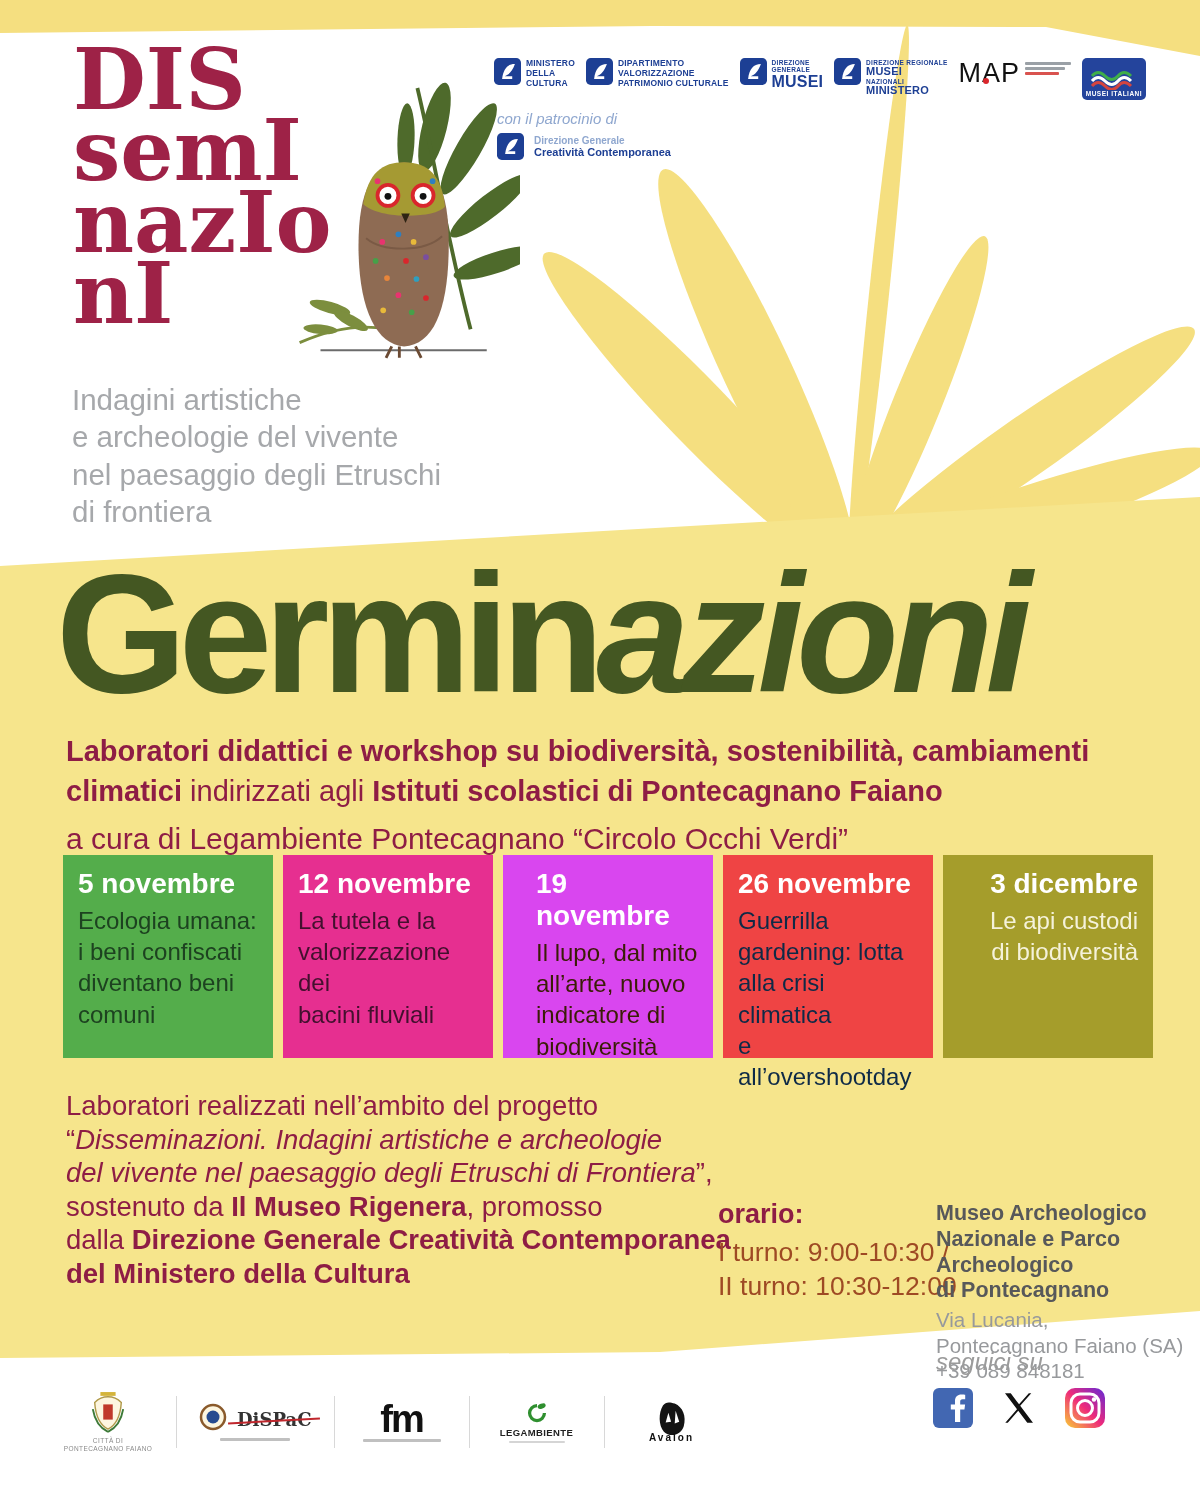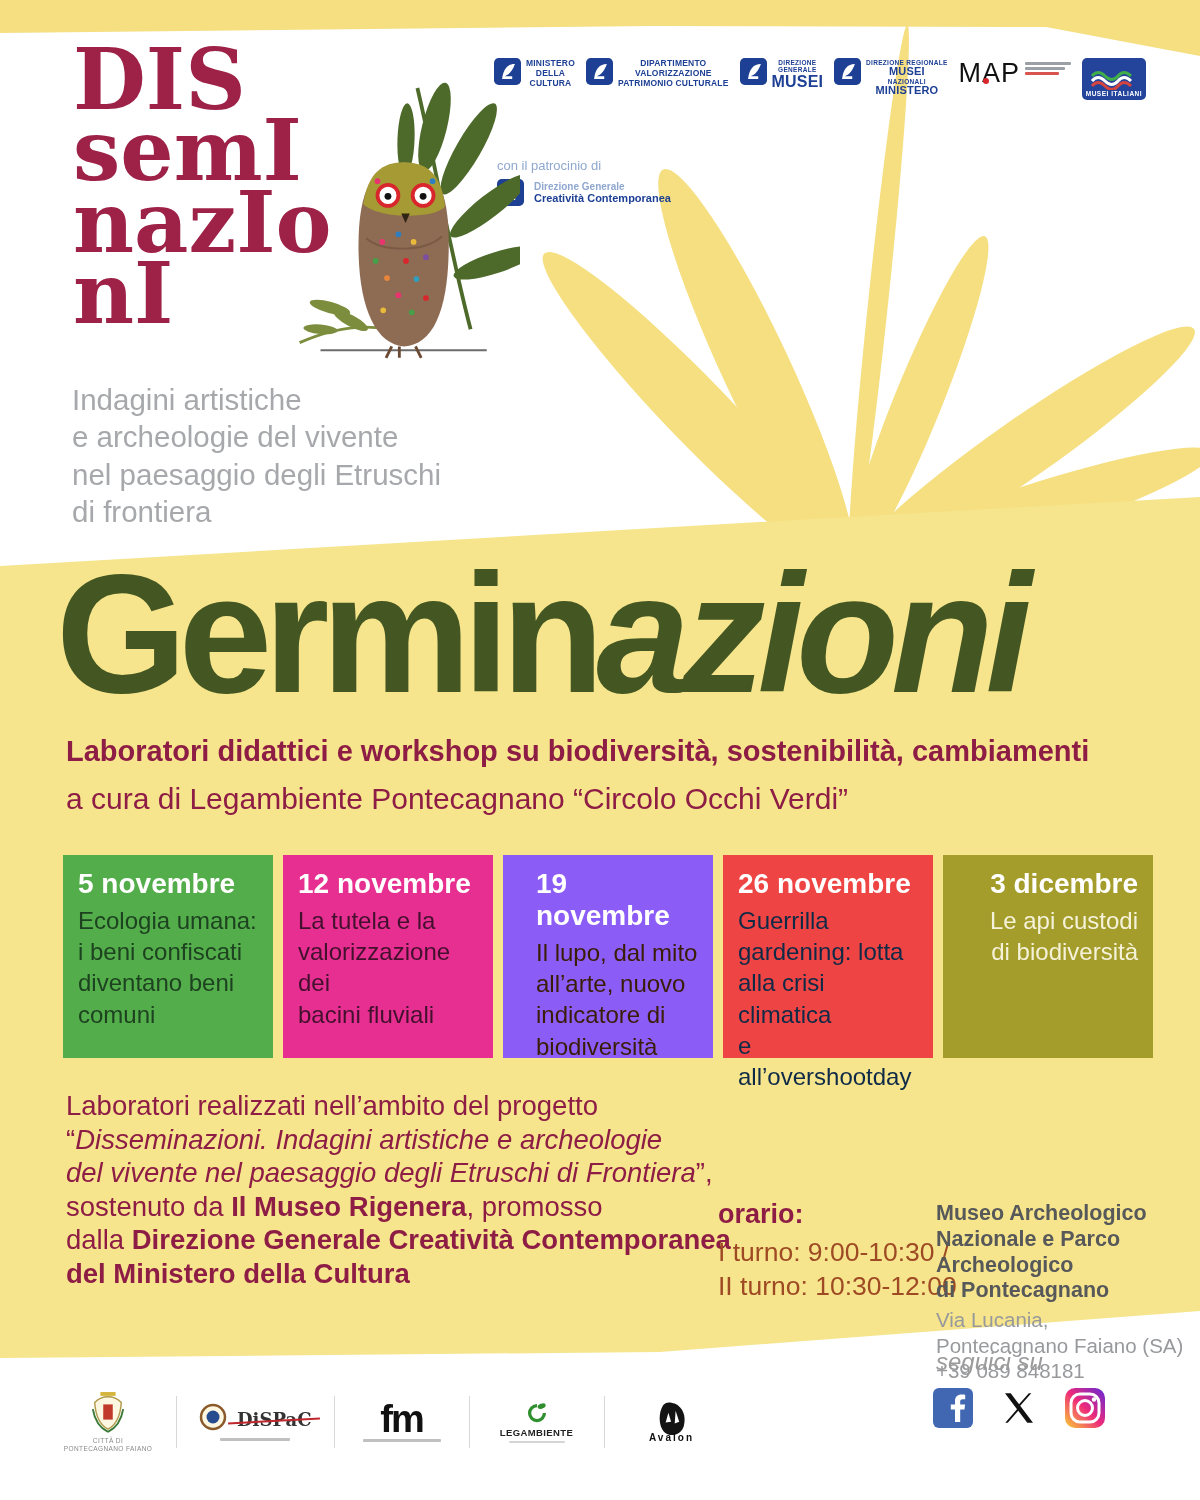--- a/index.html
+++ b/index.html
@@ -4,37 +4,37 @@
 <style>
   html,body{margin:0;padding:0;background:#e8e8e8;}
   .poster{position:relative;width:1200px;height:1500px;background:#ffffff;overflow:hidden;
           font-family:"Liberation Sans",sans-serif;}
   .bg{position:absolute;left:0;top:0;z-index:0;}
 
   
   .wordmark{position:absolute;left:73px;top:44px;z-index:3;color:#9e2247;
             font-family:"DejaVu Serif",serif;font-weight:700;font-size:84px;line-height:0.85;letter-spacing:0;}
   .owl-wrap{position:absolute;left:292px;top:66px;width:228px;height:312px;z-index:4;}
-  .logo-strip{position:absolute;left:494px;top:58px;width:652px;z-index:3;display:flex;justify-content:space-between;align-items:flex-start;text-align:center;}
+  .logo-strip{position:absolute;left:494px;top:58px;width:652px;z-index:3;display:flex;justify-content:space-between;align-items:flex-start;}
   .mic-logo{display:flex;gap:5px;align-items:flex-start;}
   .mic-emblem{width:27px;height:27px;flex:0 0 auto;}
   .mic-text{font-size:8.5px;font-weight:700;color:#1d3f94;line-height:1.15;letter-spacing:.2px;padding-top:1px;}
   .mic-text .sm{font-size:6.5px;font-weight:700;letter-spacing:.3px;}
   .mic-text .big{font-size:16px;line-height:1;}
   .mic-text .mid{font-size:11px;line-height:1.05;}
   .map-logo{position:relative;padding-top:2px;display:flex;gap:5px;}
   .map-word{font-size:27px;font-weight:400;color:#111;letter-spacing:1px;line-height:1;}
   .map-dot{position:absolute;left:24px;top:20px;width:6px;height:6px;border-radius:50%;background:#d9262c;}
   .microbars .bar{height:3px;background:#9aa0a6;margin:2px 0;border-radius:1px;}
   .microbars .bar.red{background:#d9534f;}
   .mi-box{position:relative;width:64px;height:42px;background:#24449c;border-radius:5px;
           display:flex;flex-direction:column;align-items:center;justify-content:flex-end;padding-bottom:3px;box-sizing:border-box;}
   .mi-label{font-size:6.5px;font-weight:700;color:#fff;letter-spacing:.5px;}
   .patronage{position:absolute;left:497px;top:110px;z-index:3;}
-  .patronage-label{font-size:13px;color:#8fa7cf;margin-bottom:6px;margin-top:48px;}
+  .patronage-label{font-size:15px;color:#8fa7cf;font-style:italic;margin-bottom:6px;}
   .patron-row{display:flex;gap:10px;align-items:center;}
   .patron-text .l1{font-size:10px;color:#8fa7cf;font-weight:700;}
   .patron-text .l2{font-size:11px;color:#1d3f94;font-weight:700;}
   .tagline{position:absolute;left:72px;top:381px;z-index:3;font-size:29.5px;line-height:1.27;color:#a6a8ab;}
 
   
   .main-title{position:absolute;left:56px;top:550px;z-index:3;margin:0;
               font-size:168px;font-weight:700;color:#445722;letter-spacing:-8px;line-height:1;white-space:nowrap;}
   .main-title .it{font-style:italic;}
   .subtitle{position:absolute;left:66px;top:731px;width:1100px;z-index:3;color:#8e1d45;
@@ -236,38 +236,41 @@
     <div>Indagini artistiche</div>
     <div>e archeologie del vivente</div>
     <div>nel paesaggio degli Etruschi</div>
     <div>di frontiera</div>
   </div>
 
   <h1 class="main-title"><span>Germin</span><span class="it">azioni</span></h1>
 
   <div class="subtitle">
     <div>Laboratori didattici e workshop su biodiversità, sostenibilità, cambiamenti</div>
+    <div>
+      <span>climatici</span><span class="reg"> indirizzati agli </span><span>Istituti scolastici di Pontecagnano Faiano</span>
+    </div>
     <div class="curator">a cura di Legambiente Pontecagnano “Circolo Occhi Verdi”</div>
   </div>
 
   <div class="cards">
     <div class="card" style="background-color: rgb(84, 173, 75);">
       <div class="card-date">5 novembre</div>
       <div class="card-body" style="color: rgb(29, 66, 32);">Ecologia umana:
 i beni confiscati
 diventano beni
 comuni</div>
     </div>
     <div class="card" style="background-color: rgb(230, 47, 144);">
       <div class="card-date">12 novembre</div>
       <div class="card-body" style="color: rgb(67, 16, 46);">La tutela e la
 valorizzazione dei
 bacini fluviali</div>
     </div>
-    <div class="card" style="background-color: #8b5cf6; padding-left: 33px;">
+    <div class="card" style="background-color: #d946ef; padding-left: 33px;">
       <div class="card-date">19 novembre</div>
       <div class="card-body" style="color: rgb(58, 29, 5);">Il lupo, dal mito
 all’arte, nuovo
 indicatore di
 biodiversità</div>
     </div>
     <div class="card" style="background-color: #ef4444;">
       <div class="card-date">26 novembre</div>
       <div class="card-body" style="color: rgb(14, 42, 71);">Guerrilla
 gardening: lotta

